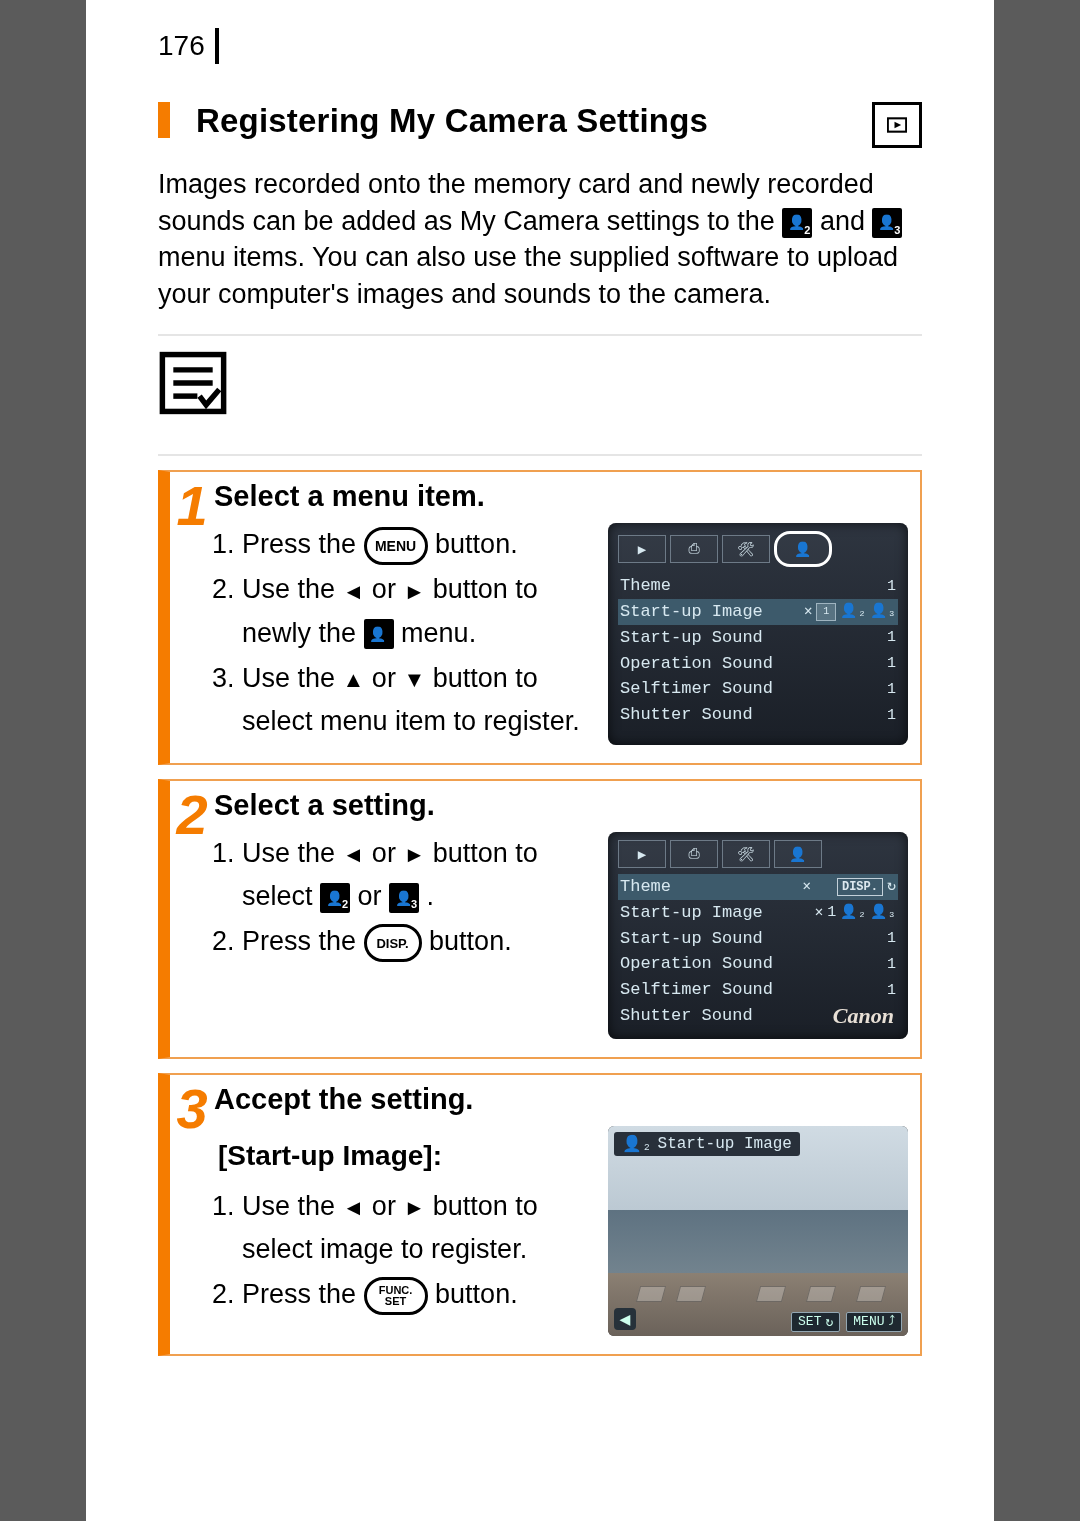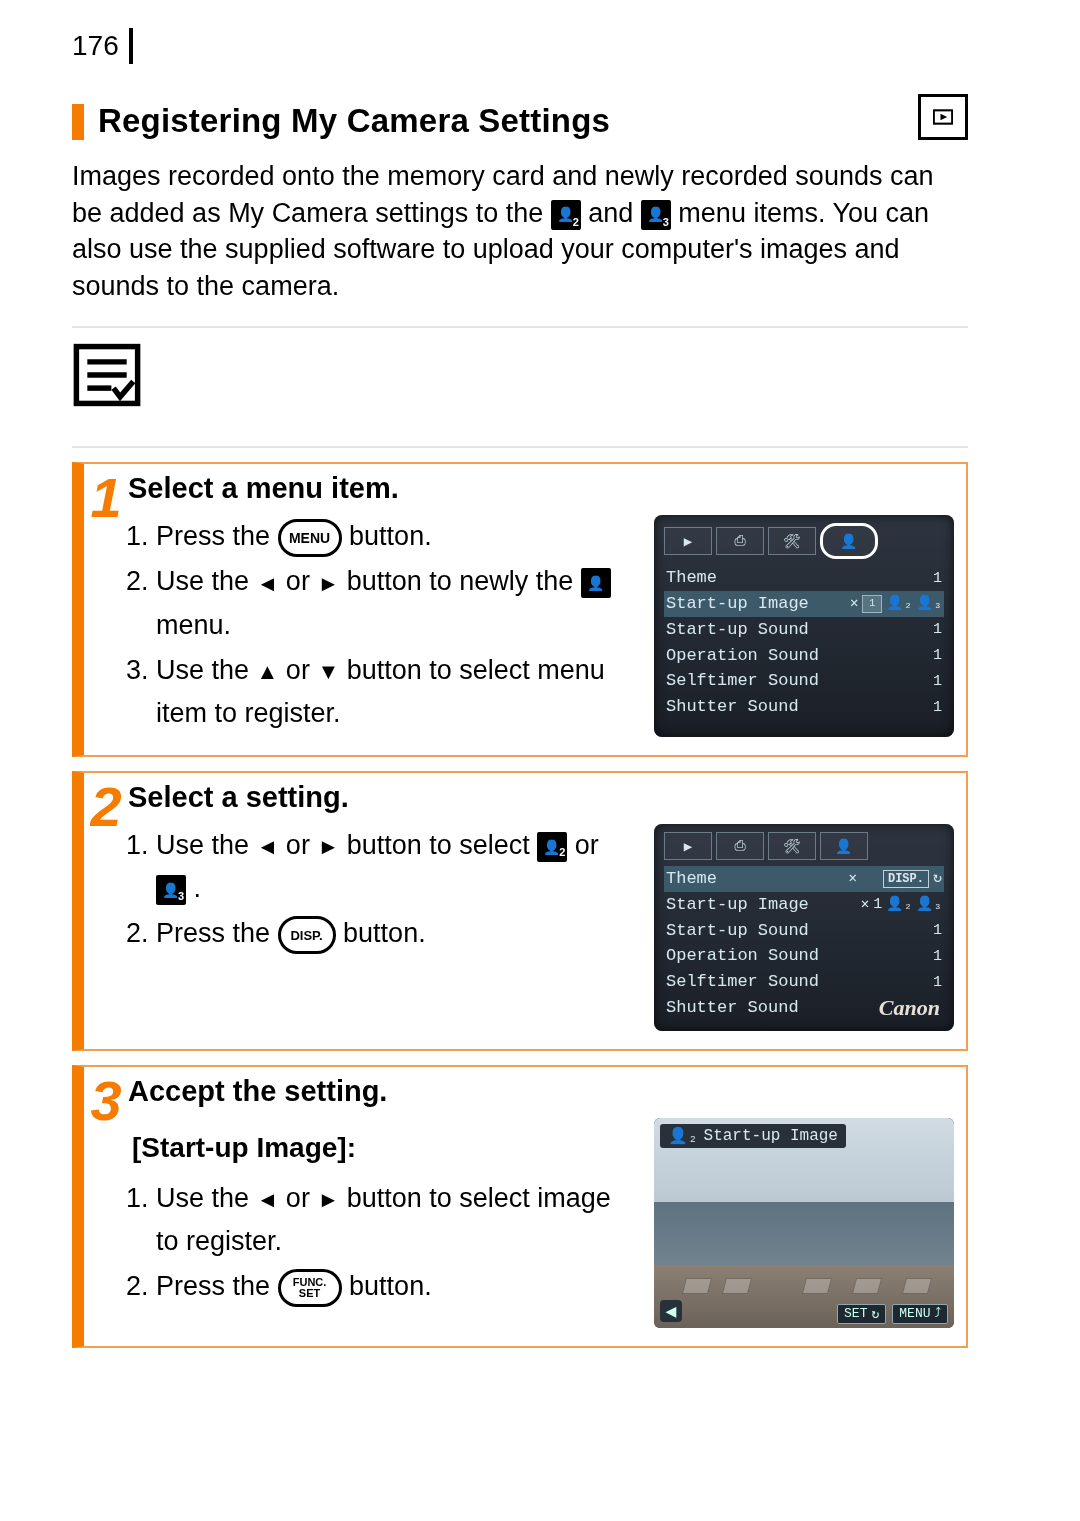--- a/index.html
+++ b/index.html
@@ -4,40 +4,40 @@
 <style>
   body {
     margin: 0;
     padding: 0;
     background: #5b5b5b;
     font-family: Arial, Helvetica, sans-serif;
     display: flex;
     justify-content: center;
   }
   .page {
-    width: 1080px;
+    width: 908px;
     height: 1521px;
     background: #fff;
     position: relative;
     box-sizing: border-box;
-    padding: 28px 112px 60px 72px;
+    padding: 28px 72px 60px 72px;
   }
   .page-number {
     font-size: 28px;
     color: #000;
     padding-right: 10px;
     border-right: 4px solid #000;
     display: inline-block;
     line-height: 1.3;
   }
   .section-title-row {
     display: flex;
-    align-items: flex-end;
-    margin-top: 30px;
-    gap: 14px;
+    align-items: flex-start;
+    margin-top: 38px;
+    gap: 26px;
   }
   .orange-bar {
     width: 12px;
     height: 36px;
     background: #f57c00;
   }
   .section-title {
     font-size: 33px;
     font-weight: 800;
     letter-spacing: 0.2px;

